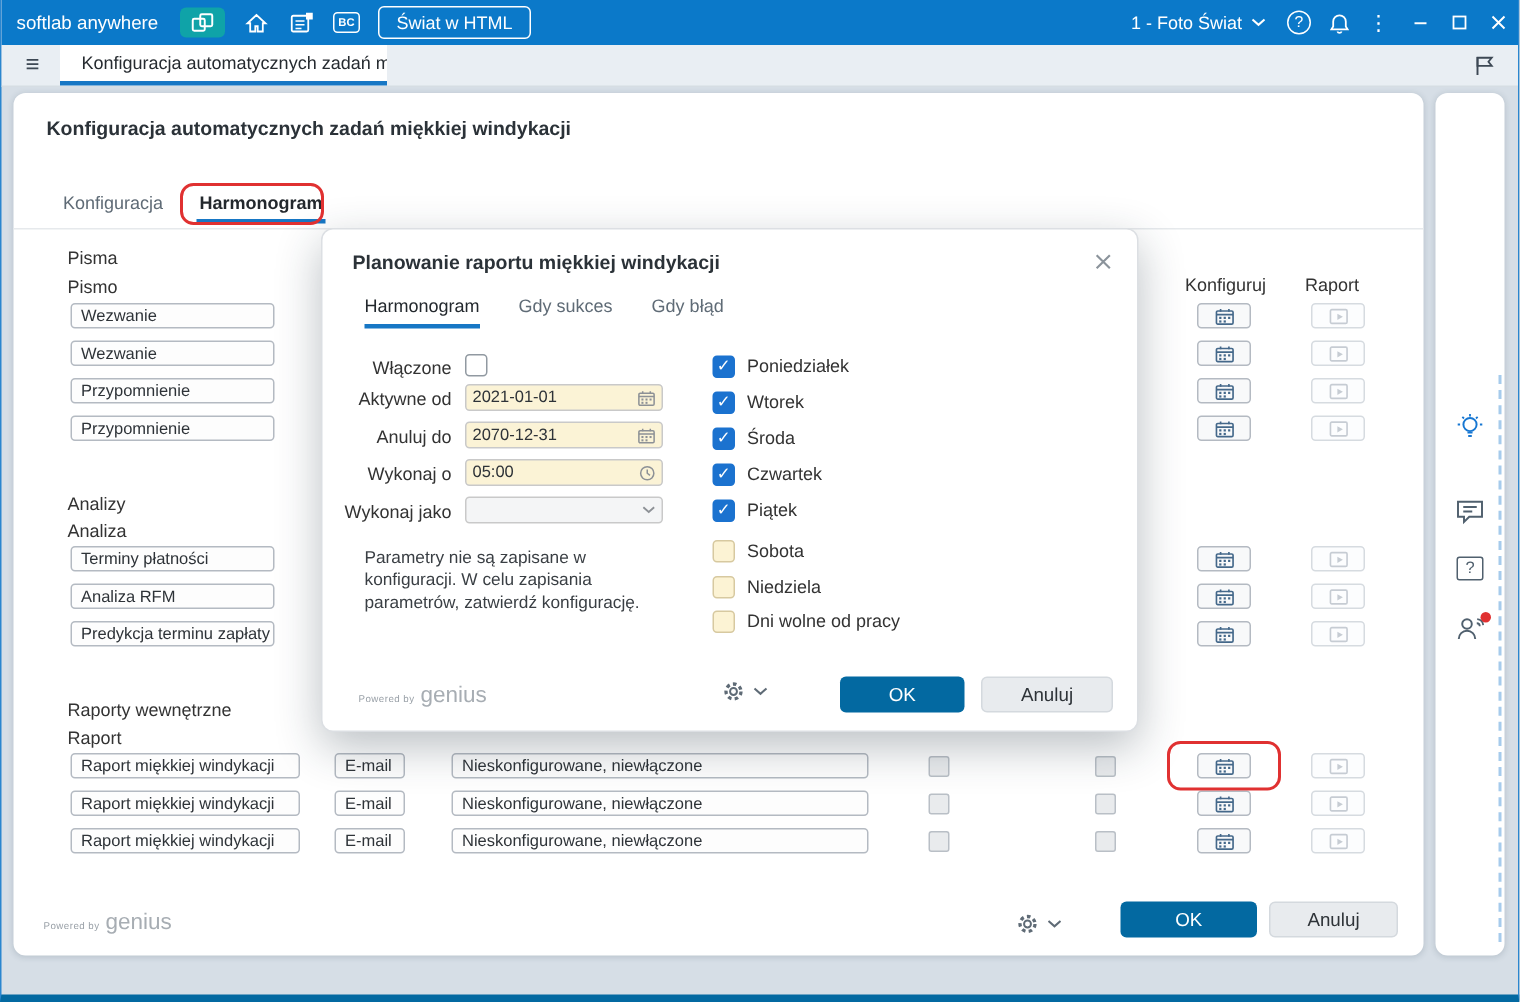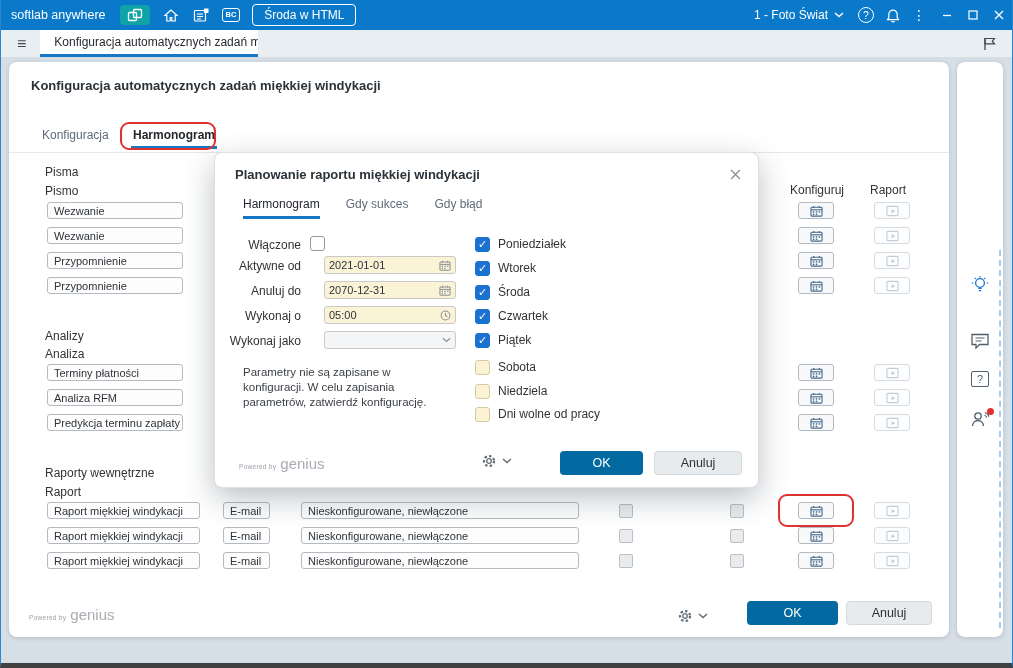--- a/index.html
+++ b/index.html
@@ -1,19 +1,19 @@
 <!DOCTYPE html>
 <html><head>
 <meta charset="utf-8">
 <title>softlab anywhere</title>
 <style>
   * { margin:0; padding:0; box-sizing:border-box; }
   body { background:#aab6c0; font-family:"Liberation Sans","DejaVu Sans",sans-serif; }
   .app { position:relative; width:1013px; height:668px; background:#d6dee6; overflow:hidden;
-         border-left:1px solid #2a86cf; border-right:1px solid #2a86cf; border-bottom:5px solid #404040; }
+         border-left:1px solid #2a86cf; border-right:1px solid #2a86cf; border-bottom:5px solid #0369a1; }
 
   
   .titlebar { position:absolute; left:0; top:0; width:100%; height:30px; background:#0b79c9;
               display:flex; align-items:center; color:#fff; }
   .tb-title { margin-left:10px; font-size:12.5px; }
   .logo-pill { margin-left:14px; width:30px; height:20px; background:#0fa3a8; border-radius:4px;
                display:flex; align-items:center; justify-content:center; cursor:pointer; }
   .tb-icon { margin-left:12px; width:18px; height:18px; display:flex; align-items:center; justify-content:center; cursor:pointer; }
   .bc-badge { margin-left:12px; font-size:7.5px; font-weight:bold; border:1.2px solid #fff; border-radius:3px;
               padding:2px 3px; line-height:1; cursor:pointer; }
@@ -80,21 +80,21 @@
   
   .modal { position:absolute; left:213px; top:152px; width:545px; height:336px; background:#fff;
            border:1px solid #dcdfe3; border-radius:8px; box-shadow:0 10px 30px rgba(30,45,60,.30); z-index:40; }
   .m-title { position:absolute; left:20px; top:14px; font-size:13px; font-weight:bold; color:#2b3238; }
   .m-close { position:absolute; right:14px; top:12px; width:18px; height:18px; color:#8b939b;
              display:flex; align-items:center; justify-content:center; cursor:pointer; }
   .m-tabs { position:absolute; left:28px; top:44px; display:flex; gap:26px; font-size:12px; color:#5f6b76; }
   .m-tab { padding-bottom:5px; cursor:pointer; }
   .m-tab.active { color:#23282d; border-bottom:3px solid #1777c5; }
   .m-lbl { position:absolute; left:10px; width:76px; text-align:right; font-size:12px; color:#333; white-space:nowrap; }
-  .m-input { position:absolute; left:109px; width:132px; height:18px; border:1px solid #c9c9c9; border-radius:3px;
+  .m-input { position:absolute; left:95px; width:132px; height:18px; border:1px solid #c9c9c9; border-radius:3px;
              background:#fbf3d6; font-size:11px; color:#2e3338; display:flex; align-items:center;
              justify-content:space-between; padding:0 4px; cursor:text; }
   .m-input .ico { color:#8d9196; display:flex; }
   .m-input.select { background:#f4f5f6; }
   .cb { width:15px; height:15px; border:1px solid #d7c9a0; background:#fcf3d4; border-radius:3px;
         font-size:11px; line-height:13px; text-align:center; color:#fff; cursor:pointer; }
   .cb.plain { position:absolute; background:#fff; border-color:#9199a1; }
   .cb.checked { background:#1b72cf; border-color:#1b72cf; }
   .day { position:absolute; left:260px; display:flex; align-items:center; gap:8px; height:16px; }
   .day-label { font-size:12px; color:#333; white-space:nowrap; }
@@ -192,21 +192,21 @@
         <svg width="16" height="15" viewBox="0 0 16 15">
           <use href="#i-home"></use>
         </svg>
       </span>
     <span class="tb-icon">
         <svg width="16" height="15" viewBox="0 0 16 15">
           <use href="#i-news"></use>
         </svg>
       </span>
     <span class="bc-badge">BC</span>
-    <button class="open-html">Środa w HTML</button>
+    <button class="open-html">Świat w HTML</button>
     <div class="tb-right">
       <span class="company">
         <span>1 - Foto Świat</span>
         <svg width="10" height="6" viewBox="0 0 10 6">
             <use href="#i-chev"></use>
           </svg>
       </span>
       <span class="help-circle">?</span>
       <span class="tb-bell">
           <svg width="14" height="15" viewBox="0 0 14 15">

